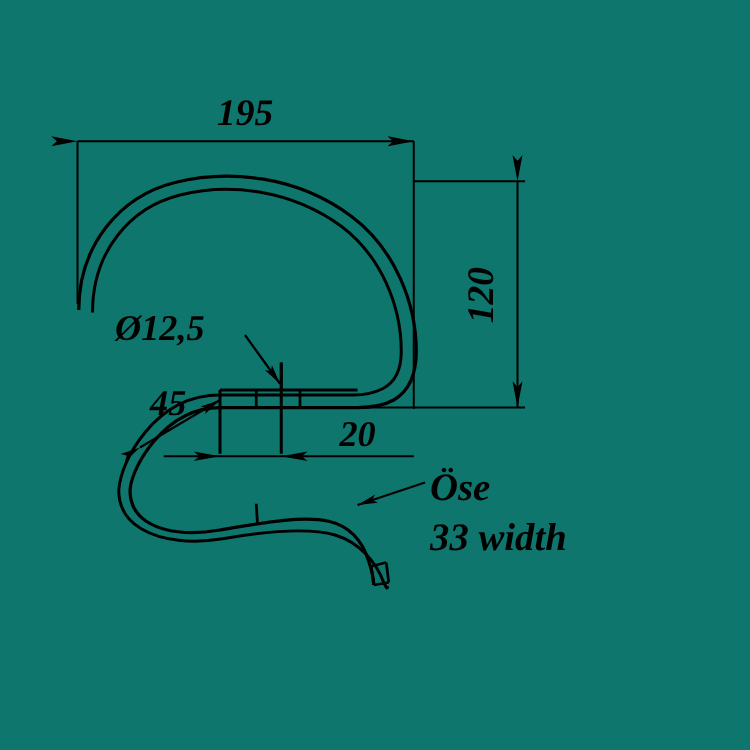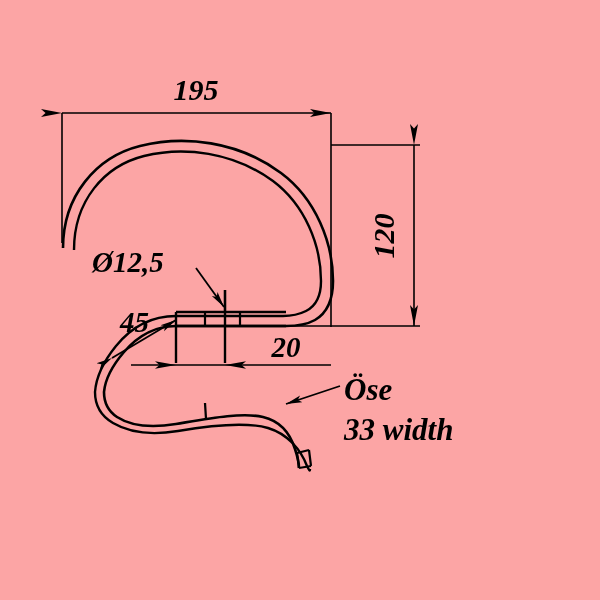--- a/index.html
+++ b/index.html
@@ -5,21 +5,21 @@
 <style>
   html, body {
     margin: 0;
     padding: 0;
     background: #ffffff;
   }
   #drawing-root {
     position: relative;
     width: 600px;
     height: 600px;
-    background: #fca5a5;
+    background: #0f766e;
     overflow: hidden;
     font-family: "Liberation Serif", "DejaVu Serif", serif;
   }
   #drawing-svg {
     display: block;
     width: 600px;
     height: 600px;
   }
   .dim-text {
     font-family: "Liberation Serif", "DejaVu Serif", serif;

